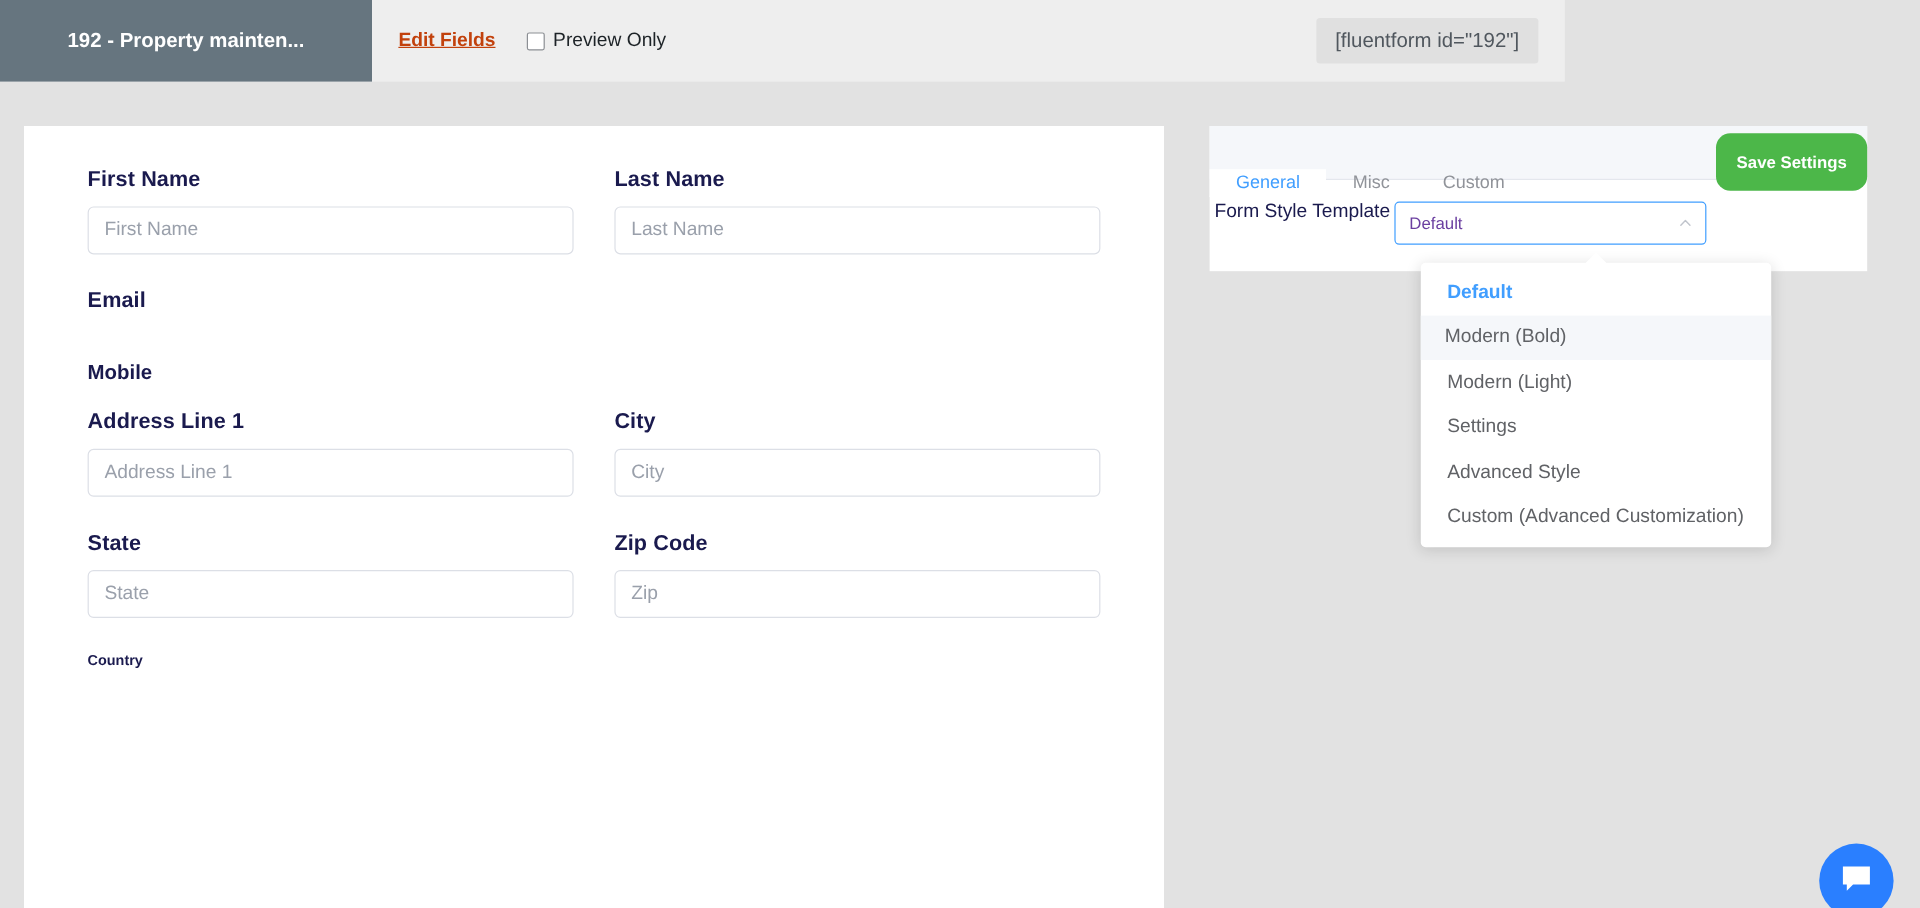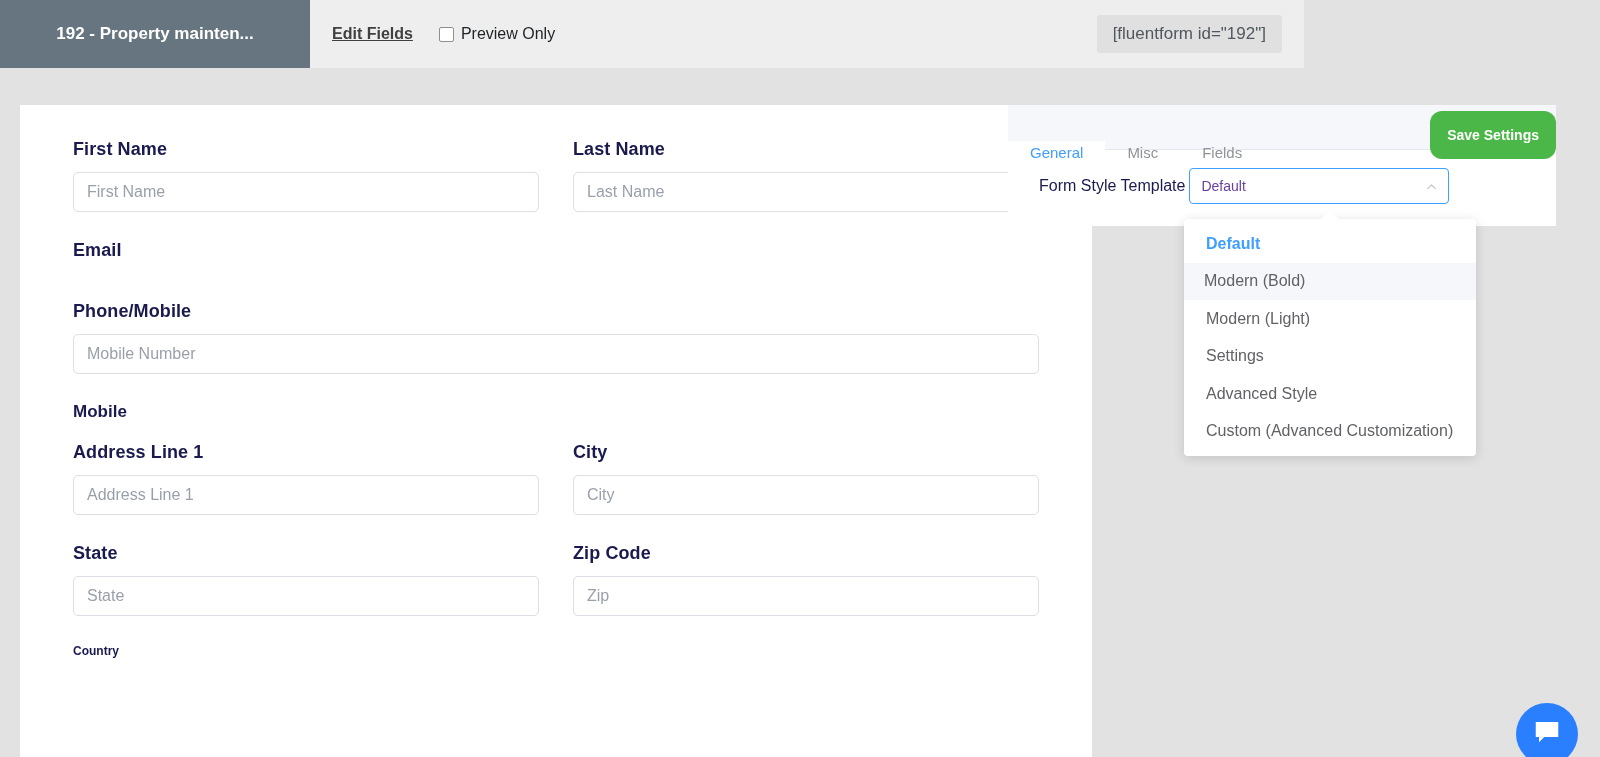--- a/index.html
+++ b/index.html
@@ -37,21 +37,21 @@
   .topbar-actions {
     flex: 1;
     display: flex;
     align-items: center;
     padding-left: 22px;
     gap: 26px;
   }
   .edit-fields-link {
     font-size: 16px;
     font-weight: bold;
-    color: #404040;
+    color: #c2410c;
     text-decoration: underline;
     cursor: pointer;
   }
   .preview-only-wrap {
     display: flex;
     align-items: center;
     gap: 7px;
     font-size: 16px;
     color: #1d2327;
     cursor: pointer;
@@ -71,21 +71,21 @@
     padding: 9px 16px;
     border-radius: 3px;
     white-space: nowrap;
     align-self: center;
   }
 
   
   .form-card {
     position: absolute;
     left: 20px; top: 105px;
-    width: 1072px;
+    width: 950px;
     height: 652px;
     background: #ffffff;
     overflow: hidden;
     padding: 34px 53px 0 53px;
   }
   .field-row {
     display: flex;
     gap: 34px;
     margin-bottom: 28px;
   }
@@ -170,22 +170,21 @@
     border: none;
     border-radius: 12px;
     font-size: 14px;
     font-weight: bold;
     padding: 0 17px;
     cursor: pointer;
     font-family: "Liberation Sans", sans-serif;
   }
   .panel-body {
     display: flex;
-    align-items: center;
-    padding: 18px 0 0 31px;
+    padding: 18px 0 0 4px;
   }
   .panel-field-label {
     font-size: 16px;
     color: #1a1a4e;
     white-space: nowrap;
     margin-right: 4px;
   }
   .select-control {
     position: relative;
     width: 260px;
@@ -289,26 +288,20 @@
       <input class="text-input" type="text" placeholder="Last Name" style="">
     </div>
   </div>
 
   <div class="field-row">
     <div class="field-col full">
       <label class="field-label">Email</label>
     </div>
   </div>
 
-  <div class="field-row">
-    <div class="field-col full">
-      <label class="field-label">Phone/Mobile</label>
-      <input class="text-input" type="text" placeholder="Mobile Number" style="">
-    </div>
-  </div>
 
   <label class="section-label">Mobile</label>
 
   <div class="field-row">
     <div class="field-col">
       <label class="field-label">Address Line 1</label>
       <input class="text-input" type="text" placeholder="Address Line 1" style="">
     </div>
     <div class="field-col">
       <label class="field-label">City</label>
@@ -327,21 +320,21 @@
     </div>
   </div>
 
   <label class="cutoff-label">Country</label>
 </div>
 
 <div class="settings-panel">
   <div class="tabs-bar">
     <button class="tab active">General</button>
     <button class="tab">Misc</button>
-    <button class="tab">Fields</button>
+    <button class="tab">Custom</button>
     <button class="save-settings-btn">Save Settings</button>
   </div>
   <div class="panel-body">
     <span class="panel-field-label">Form Style Template</span>
     <div class="select-control">
       <span class="select-value">Default</span>
       <span class="chevron-up">
         <svg viewBox="0 0 24 24" fill="none" stroke="currentColor" stroke-width="2.2" stroke-linecap="round" stroke-linejoin="round">
             <polyline points="5 15 12 8 19 15"></polyline>
           </svg>

